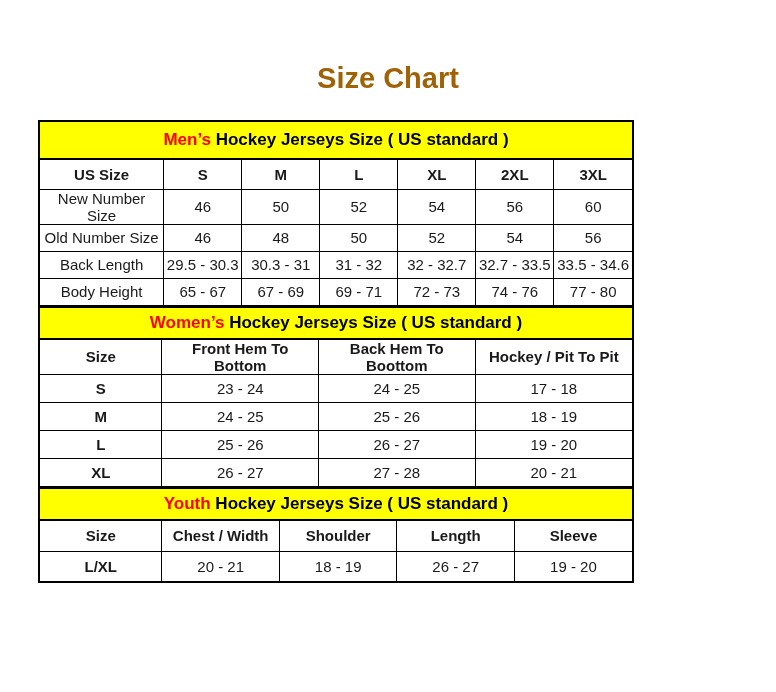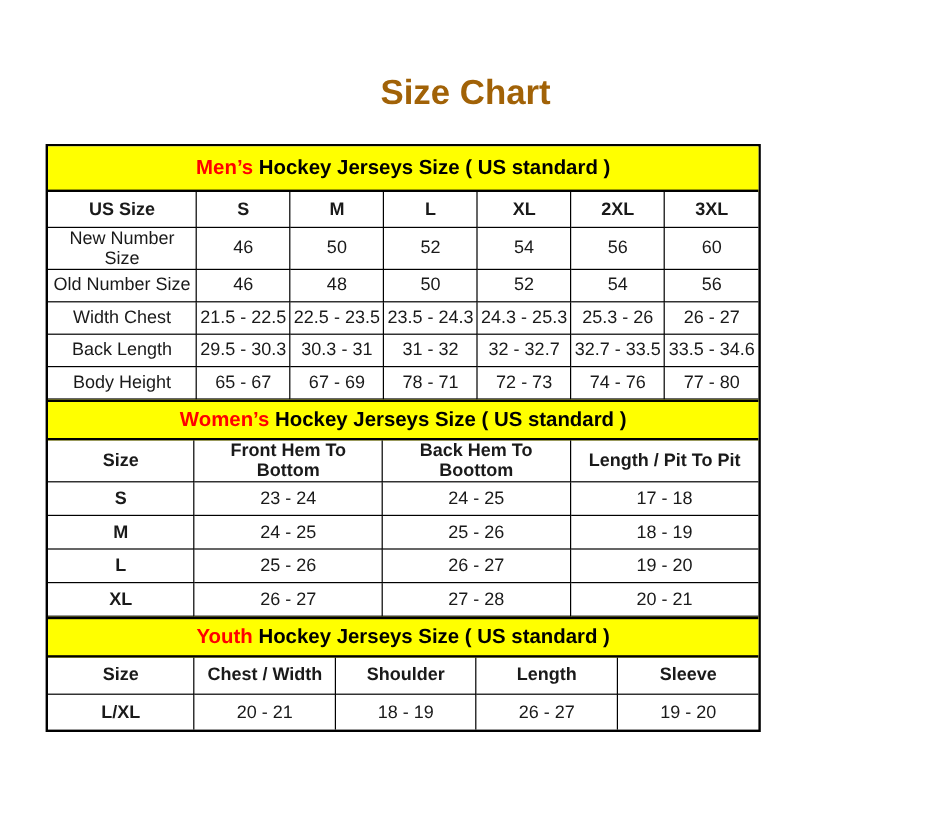--- a/index.html
+++ b/index.html
@@ -127,42 +127,33 @@
         <tr>
           <td>Old Number Size</td>
           <td>46</td>
           <td>48</td>
           <td>50</td>
           <td>52</td>
           <td>54</td>
           <td>56</td>
         </tr>
         <tr>
-          <td>Width Chest</td>
-          <td>21.5 - 22.5</td>
-          <td>22.5 - 23.5</td>
-          <td>23.5 - 24.3</td>
-          <td>24.3 - 25.3</td>
-          <td>25.3 - 26</td>
-          <td>26 - 27</td>
-        </tr>
-        <tr>
           <td>Back Length</td>
           <td>29.5 - 30.3</td>
           <td>30.3 - 31</td>
           <td>31 - 32</td>
           <td>32 - 32.7</td>
           <td>32.7 - 33.5</td>
           <td>33.5 - 34.6</td>
         </tr>
         <tr>
           <td>Body Height</td>
           <td>65 - 67</td>
           <td>67 - 69</td>
-          <td>78 - 71</td>
+          <td>69 - 71</td>
           <td>72 - 73</td>
           <td>74 - 76</td>
           <td>77 - 80</td>
         </tr>
       </tbody>
         </table>
     </section>
 
     <section class="sec-womens">
       <div class="band">
@@ -174,21 +165,21 @@
           <col style="width:20.6%">
             <col style="width:26.45%">
             <col style="width:26.45%">
             <col style="width:26.5%">
         </colgroup>
         <tbody>
             <tr>
           <th>Size</th>
           <th>Front Hem To Bottom</th>
           <th><span>Back Hem To</span> <span class="wavy">Boottom</span></th>
-          <th>Length / Pit To Pit</th>
+          <th>Hockey / Pit To Pit</th>
         </tr>
         <tr>
           <td class="row-label-bold">S</td>
           <td>23 - 24</td>
           <td>24 - 25</td>
           <td>17 - 18</td>
         </tr>
         <tr>
           <td class="row-label-bold">M</td>
           <td>24 - 25</td>

